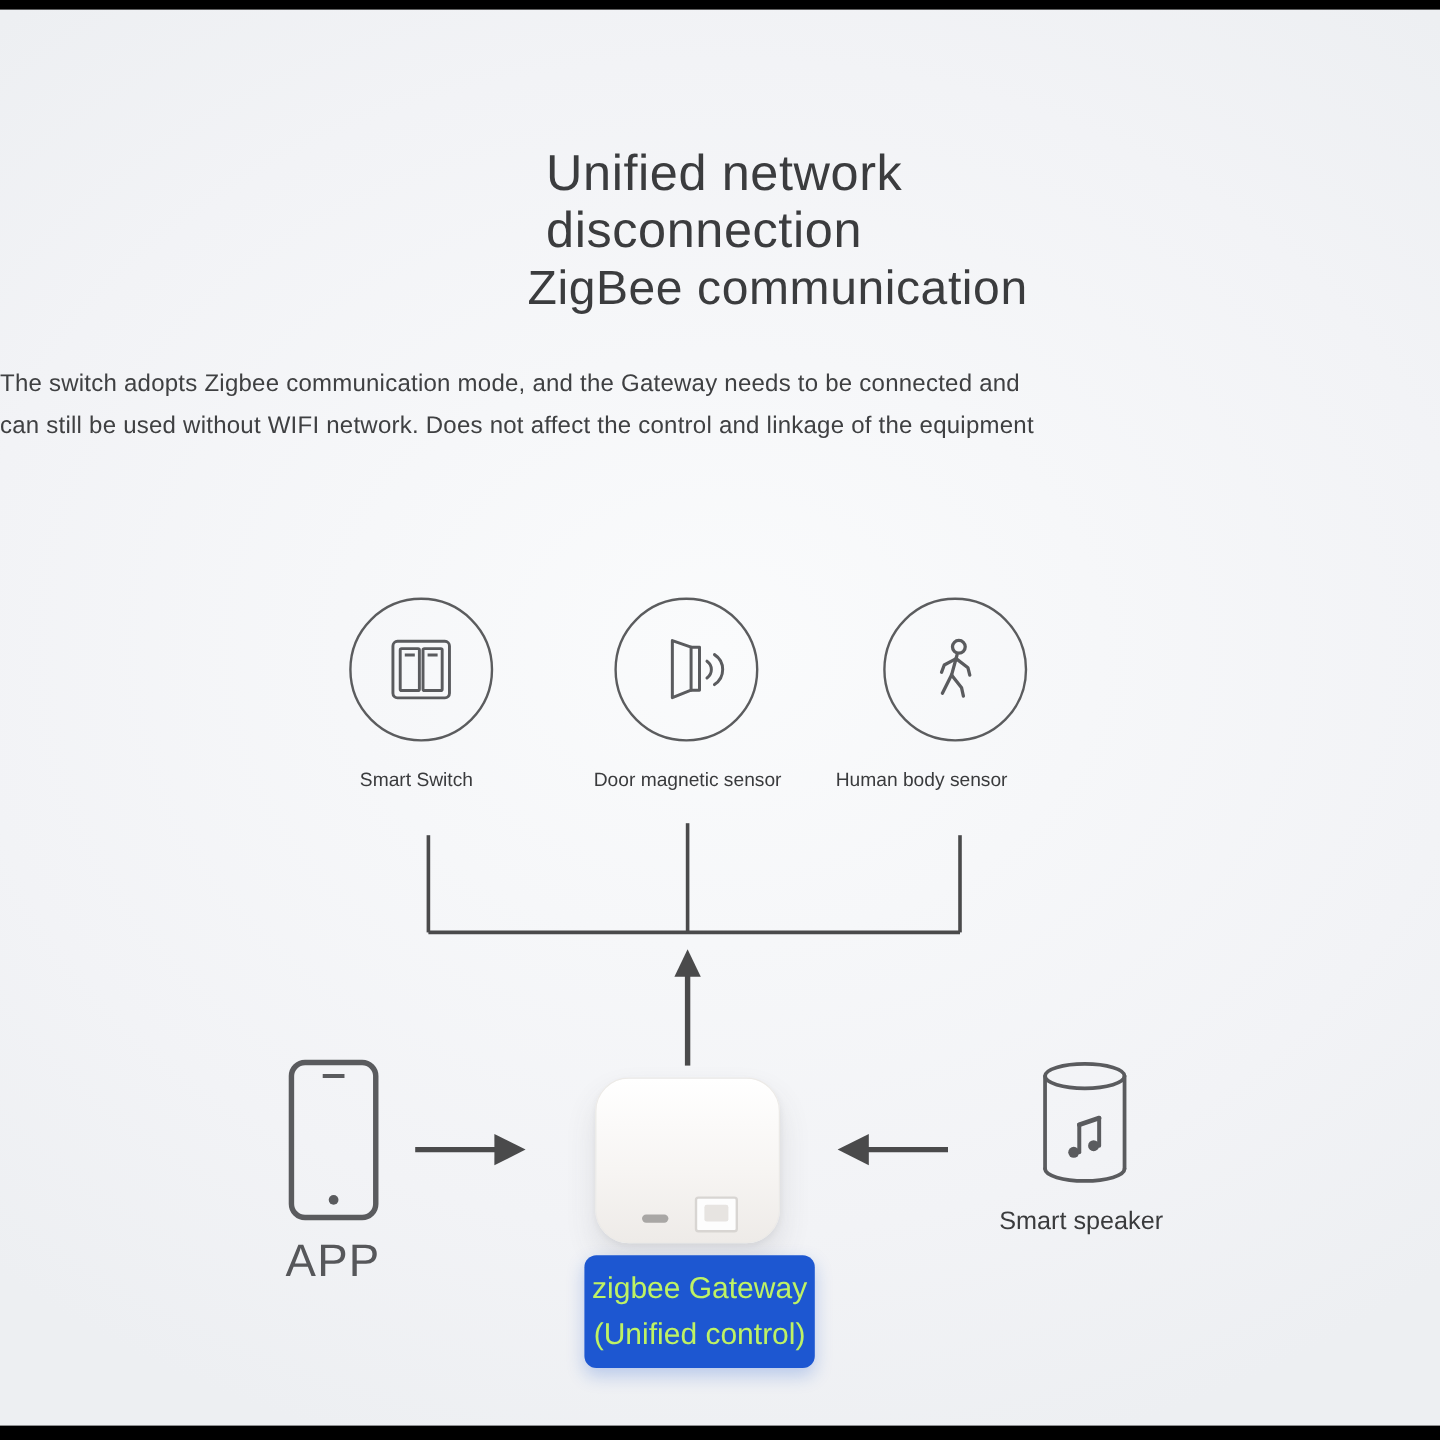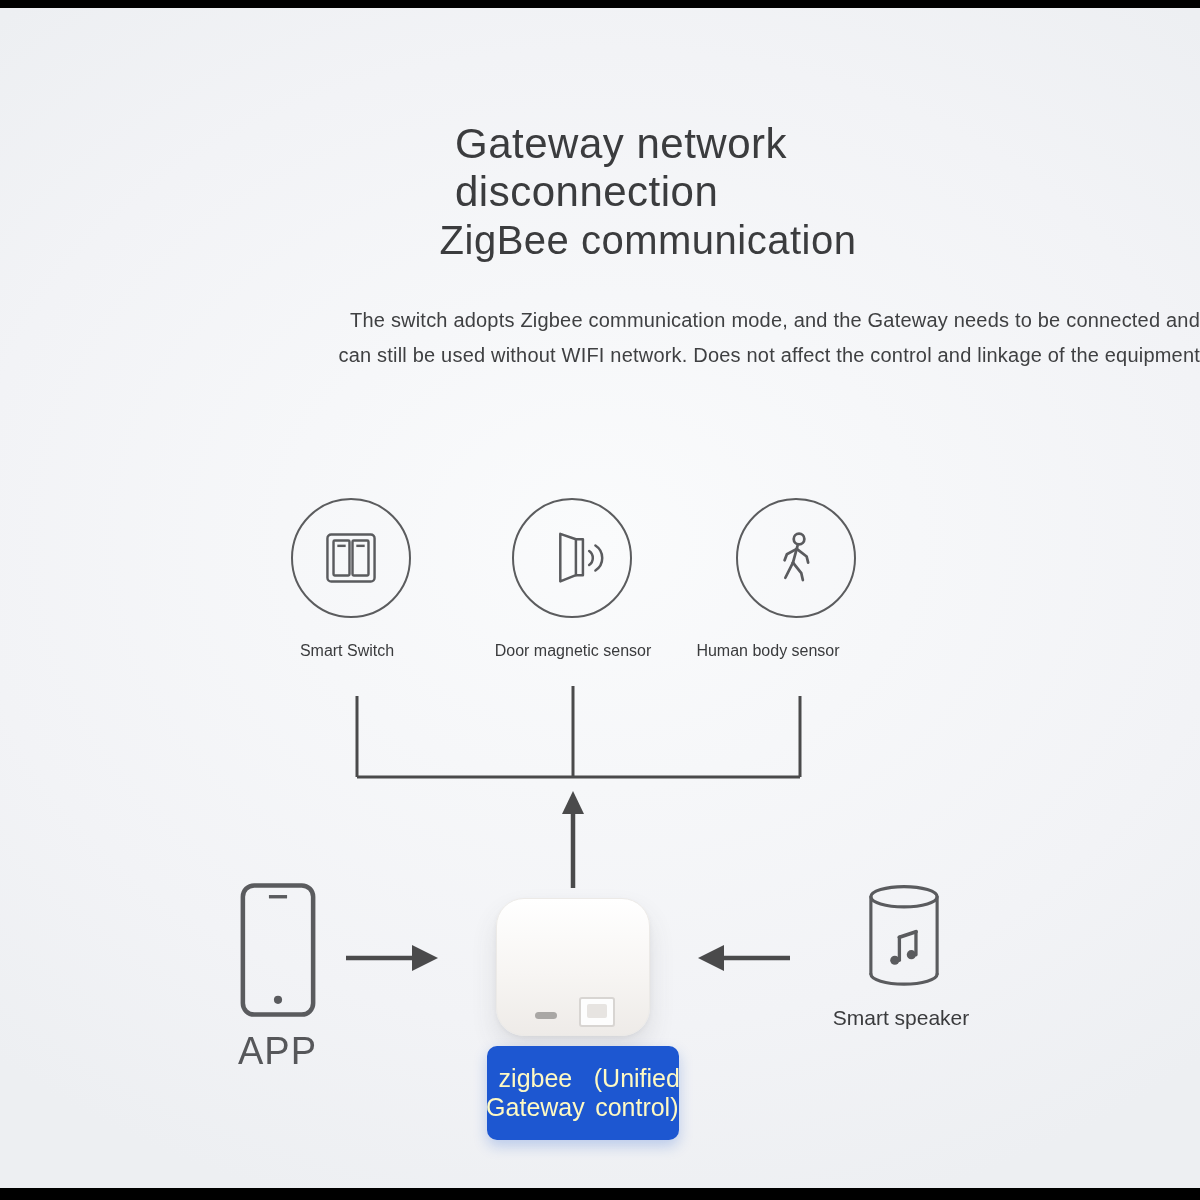--- a/index.html
+++ b/index.html
@@ -14,21 +14,21 @@
 
   .title{
     position:absolute; left:455px; top:120px;
     font-size:42px; line-height:48px; color:#3b3c3e; letter-spacing:0.5px;
   }
   .subtitle{
     position:absolute; left:0; top:218px; width:1200px; text-align:center;
     font-size:40px; color:#3b3c3e; letter-spacing:0.5px;padding-left:48px;
   }
   .desc{
-    position:absolute; left:0; top:303px; width:1200px; text-align:right;
+    position:absolute; left:0; top:303px; width:1200px; text-align:left;
     font-size:20px; line-height:35px; color:#3f4042; letter-spacing:0.2px;
   }
 
   .circle{
     position:absolute; width:120px; height:120px; border:2px solid #5b5c5e; border-radius:50%;
     display:flex; align-items:center; justify-content:center; box-sizing:border-box;
   }
   .circle.c1{left:291px; top:498px;}
   .circle.c2{left:512px; top:498px;}
   .circle.c3{left:736px; top:498px;}
@@ -65,42 +65,42 @@
     position:absolute; right:34px; bottom:8px; width:36px; height:30px;
     background:#fdfdfd; border:2px solid #d8d5d2; border-radius:3px; box-sizing:border-box;
   }
   .gateway .eth-port::after{
     content:""; position:absolute; left:6px; top:5px; width:20px; height:14px;
     background:#e7e4e1; border-radius:2px;
   }
 
   .badge{
     position:absolute; left:487px; top:1046px; width:192px; height:94px;
-    background:#1d57d1; border-radius:10px; color:#fef9c3;
-    display:flex; flex-direction:row; align-items:center; justify-content:center; gap:9px;
+    background:#1d57d1; border-radius:10px; color:#bef264;
+    display:flex; flex-direction:column; align-items:center; justify-content:center; gap:9px;
     font-size:25px; text-align:center;
     box-shadow:0 6px 14px rgba(29,87,209,0.25);
   }
 
   .speaker-wrap{position:absolute; left:858px; top:876px;}
   .speaker-label{
     position:absolute; left:741px; top:1006px; width:320px; text-align:center;
     font-size:21px; color:#3a3b3d;
   }
 </style>
 </head>
 <body>
 
 <div class="canvas">
 
   <div class="bar top"></div>
   <div class="bar bottom"></div>
 
   <div class="title">
-    <div>Gateway network</div>
+    <div>Unified network</div>
     <div>disconnection</div>
   </div>
 
   <div class="subtitle">ZigBee communication</div>
 
   <div class="desc">
     <div>The switch adopts Zigbee communication mode, and the Gateway needs to be connected and</div>
     <div>can still be used without WIFI network. Does not affect the control and linkage of the equipment</div>
   </div>
 

